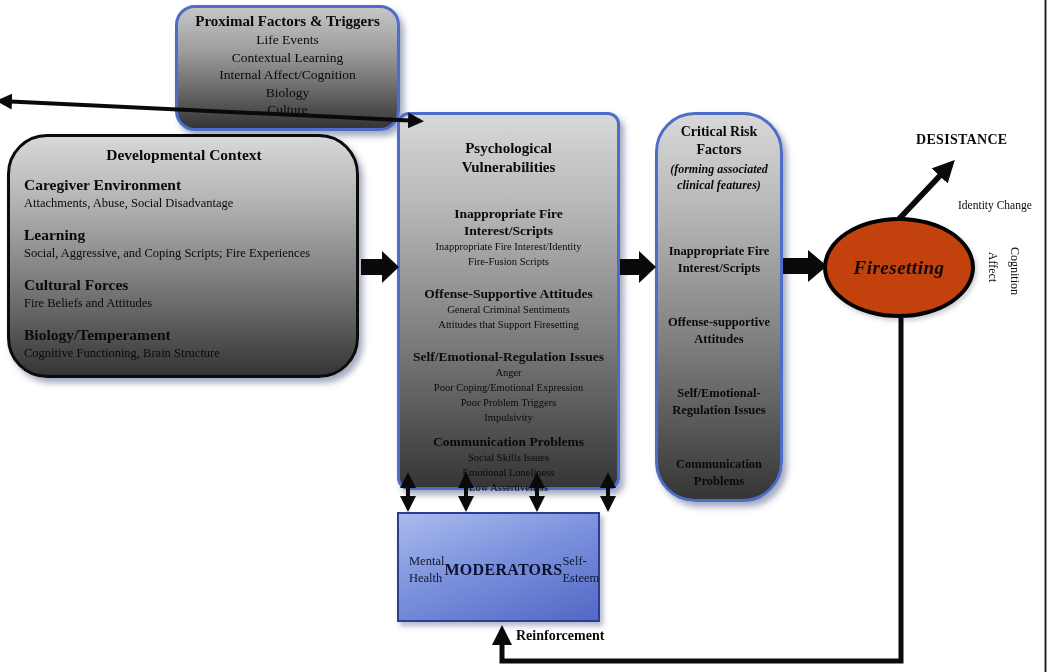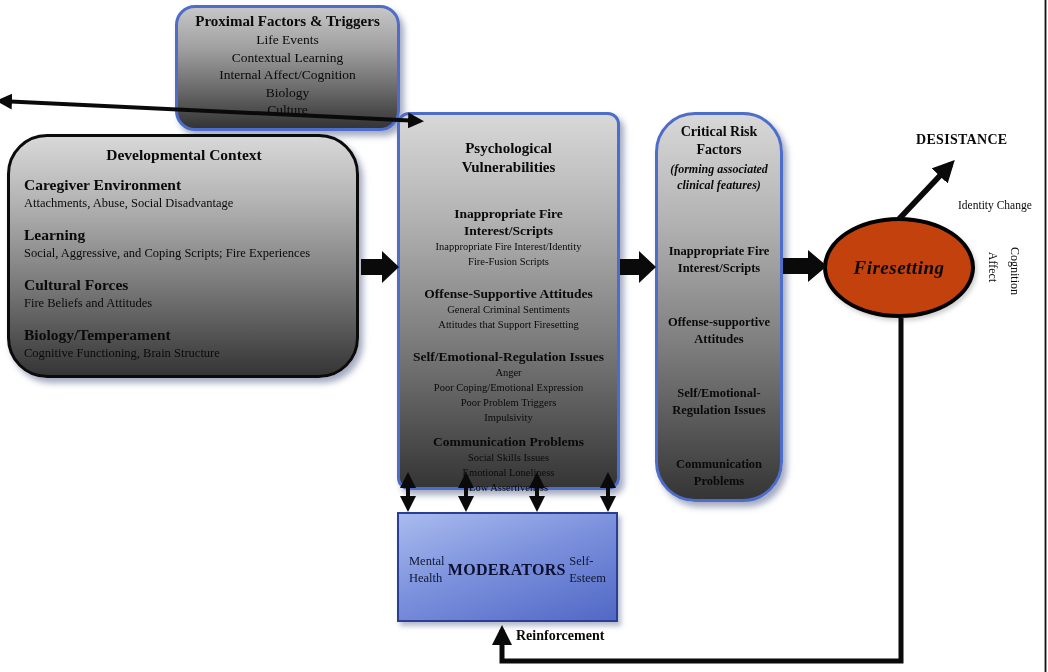--- a/index.html
+++ b/index.html
@@ -52,21 +52,21 @@
   .ellipse-label{font-weight:bold;font-size:19px;letter-spacing:0.5px;}
 
   
   .desist{left:916px;top:132px;font-weight:bold;font-size:14px;letter-spacing:0.3px;}
   .identity{left:958px;top:180px;font-size:11.5px;margin-top:19px;}
   .rot{transform:rotate(90deg);font-size:12px;text-align:center;}
   .affect{left:961px;top:258px;width:60px;height:18px;}
   .cognition{left:973px;top:262px;width:80px;height:18px;}
 
   
-  .modbox{left:397px;top:512px;width:221px;height:110px;box-sizing:border-box;
+  .modbox{left:397px;top:512px;width:203px;height:110px;box-sizing:border-box;
     background:linear-gradient(160deg,#a9bbee 0%,#7d92dd 45%,#5168c6 100%);
     border:2px solid #2b3f92;box-shadow:3px 4px 5px rgba(90,100,140,0.45);
     display:flex;align-items:center;justify-content:space-between;padding:6px 10px 0 10px;}
   .mod-side{font-size:12.5px;line-height:17px;text-align:left;color:#101830;}
   .mod-side.right{text-align:left;}
   .mod-title{font-weight:bold;font-size:16px;color:#0c1030;letter-spacing:0.3px;}
 
   .reinf{left:516px;top:628px;font-weight:bold;font-size:14px;}
 
   svg.overlay{position:absolute;left:0;top:0;z-index:10;pointer-events:none;}

